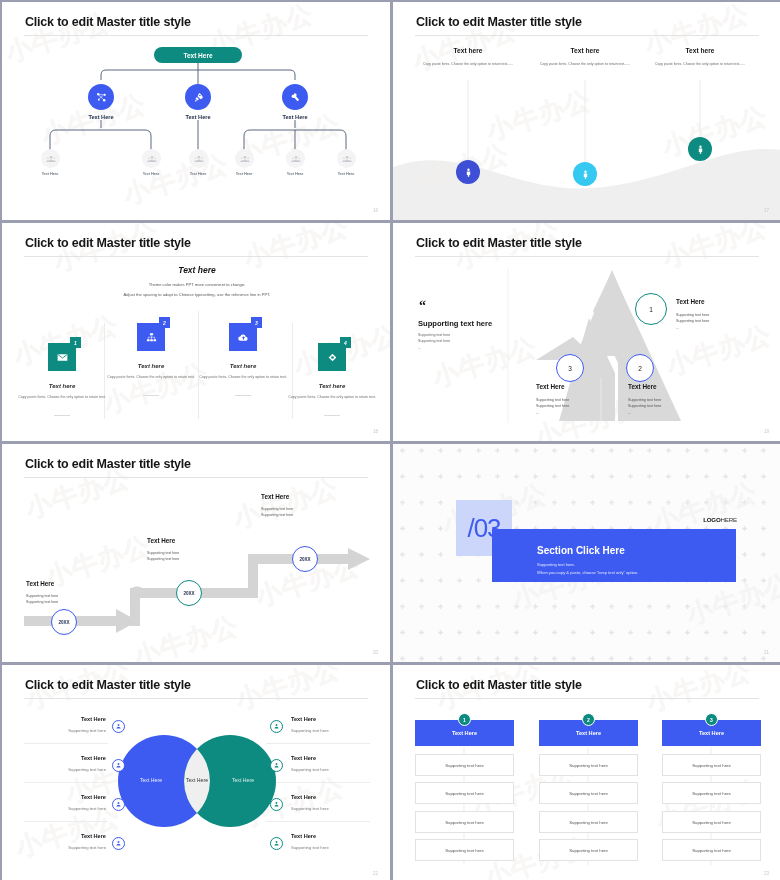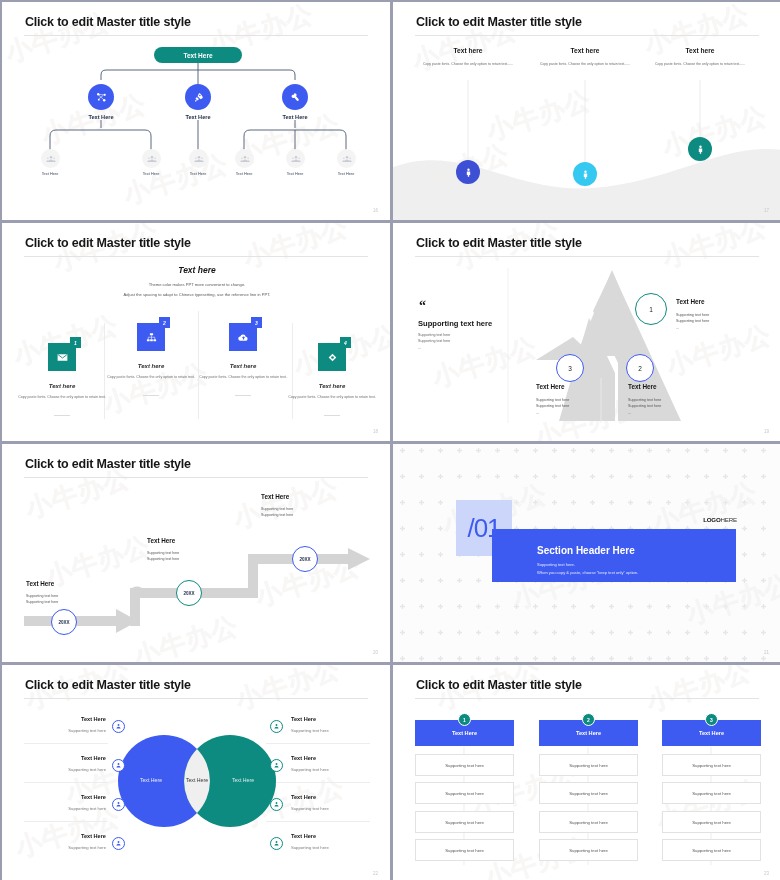--- a/index.html
+++ b/index.html
@@ -566,24 +566,24 @@
         <rect x="0" y="0" width="390" height="220" fill="url(#plusPat)"></rect>
       </svg>
       <div class="wm">
         <span style="left:48px;top:48px;">小牛办公</span>
         <span style="left:118px;top:122px;">小牛办公</span>
         <span style="left:258px;top:46px;">小牛办公</span>
         <span style="left:292px;top:138px;">小牛办公</span>
       </div>
 
       <div class="s6-num">
-        <span>/01</span>
+        <span>/03</span>
       </div>
       <div class="s6-bar">
-        <h2>Section Header Here</h2>
+        <h2>Section Click Here</h2>
         <p style="top:33px;">Supporting text here.</p>
         <p style="top:41px;">When you copy &amp; paste, choose “keep text only” option.</p>
       </div>
       <div class="s6-logo">
         <b>LOGO</b><i>HERE</i>
       </div>
 
       <div class="pageno">21</div>
     </div>
   </div>

